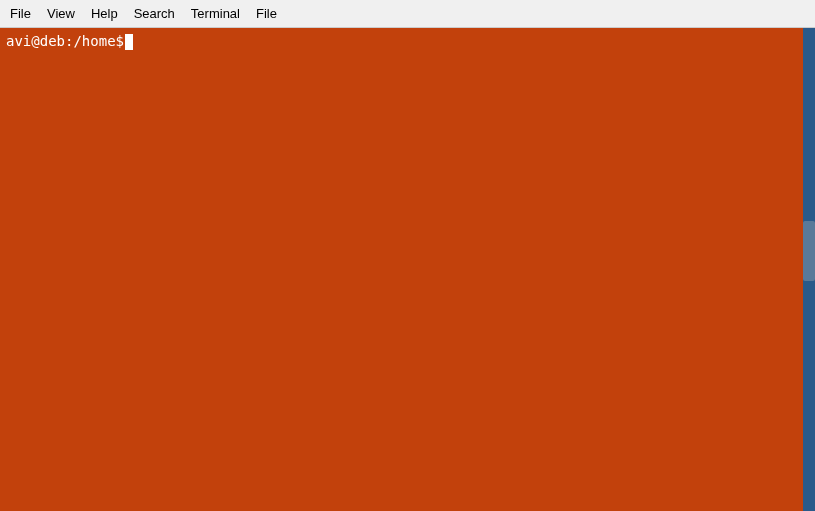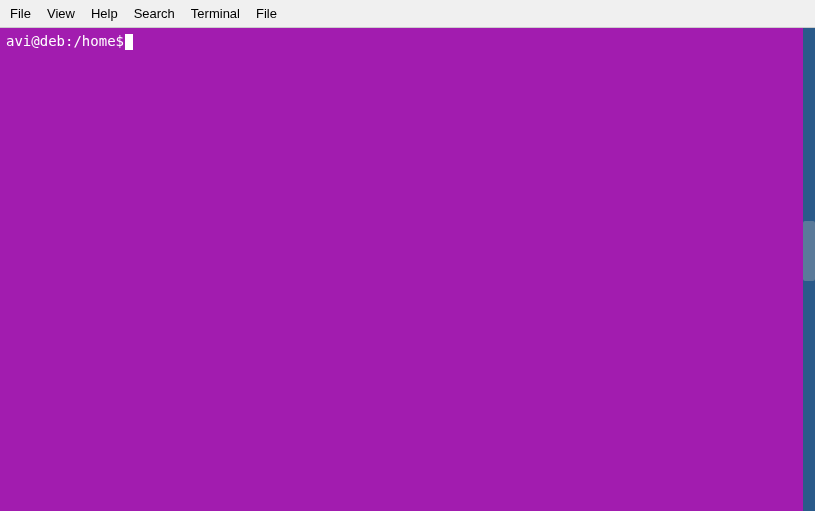--- a/index.html
+++ b/index.html
@@ -32,21 +32,21 @@
       cursor: pointer;
       color: #000;
       font-size: 13px;
       border-radius: 2px;
       user-select: none;
     }
 
     #terminal-area {
       width: 100%;
       height: calc(511px - 28px);
-      background: #a21caf;
+      background: #c2410c;
       padding: 4px 6px;
       position: relative;
       overflow: hidden;
     }
 
     #prompt-line {
       display: flex;
       align-items: center;
       color: #ffffff;
       font-family: monospace;

